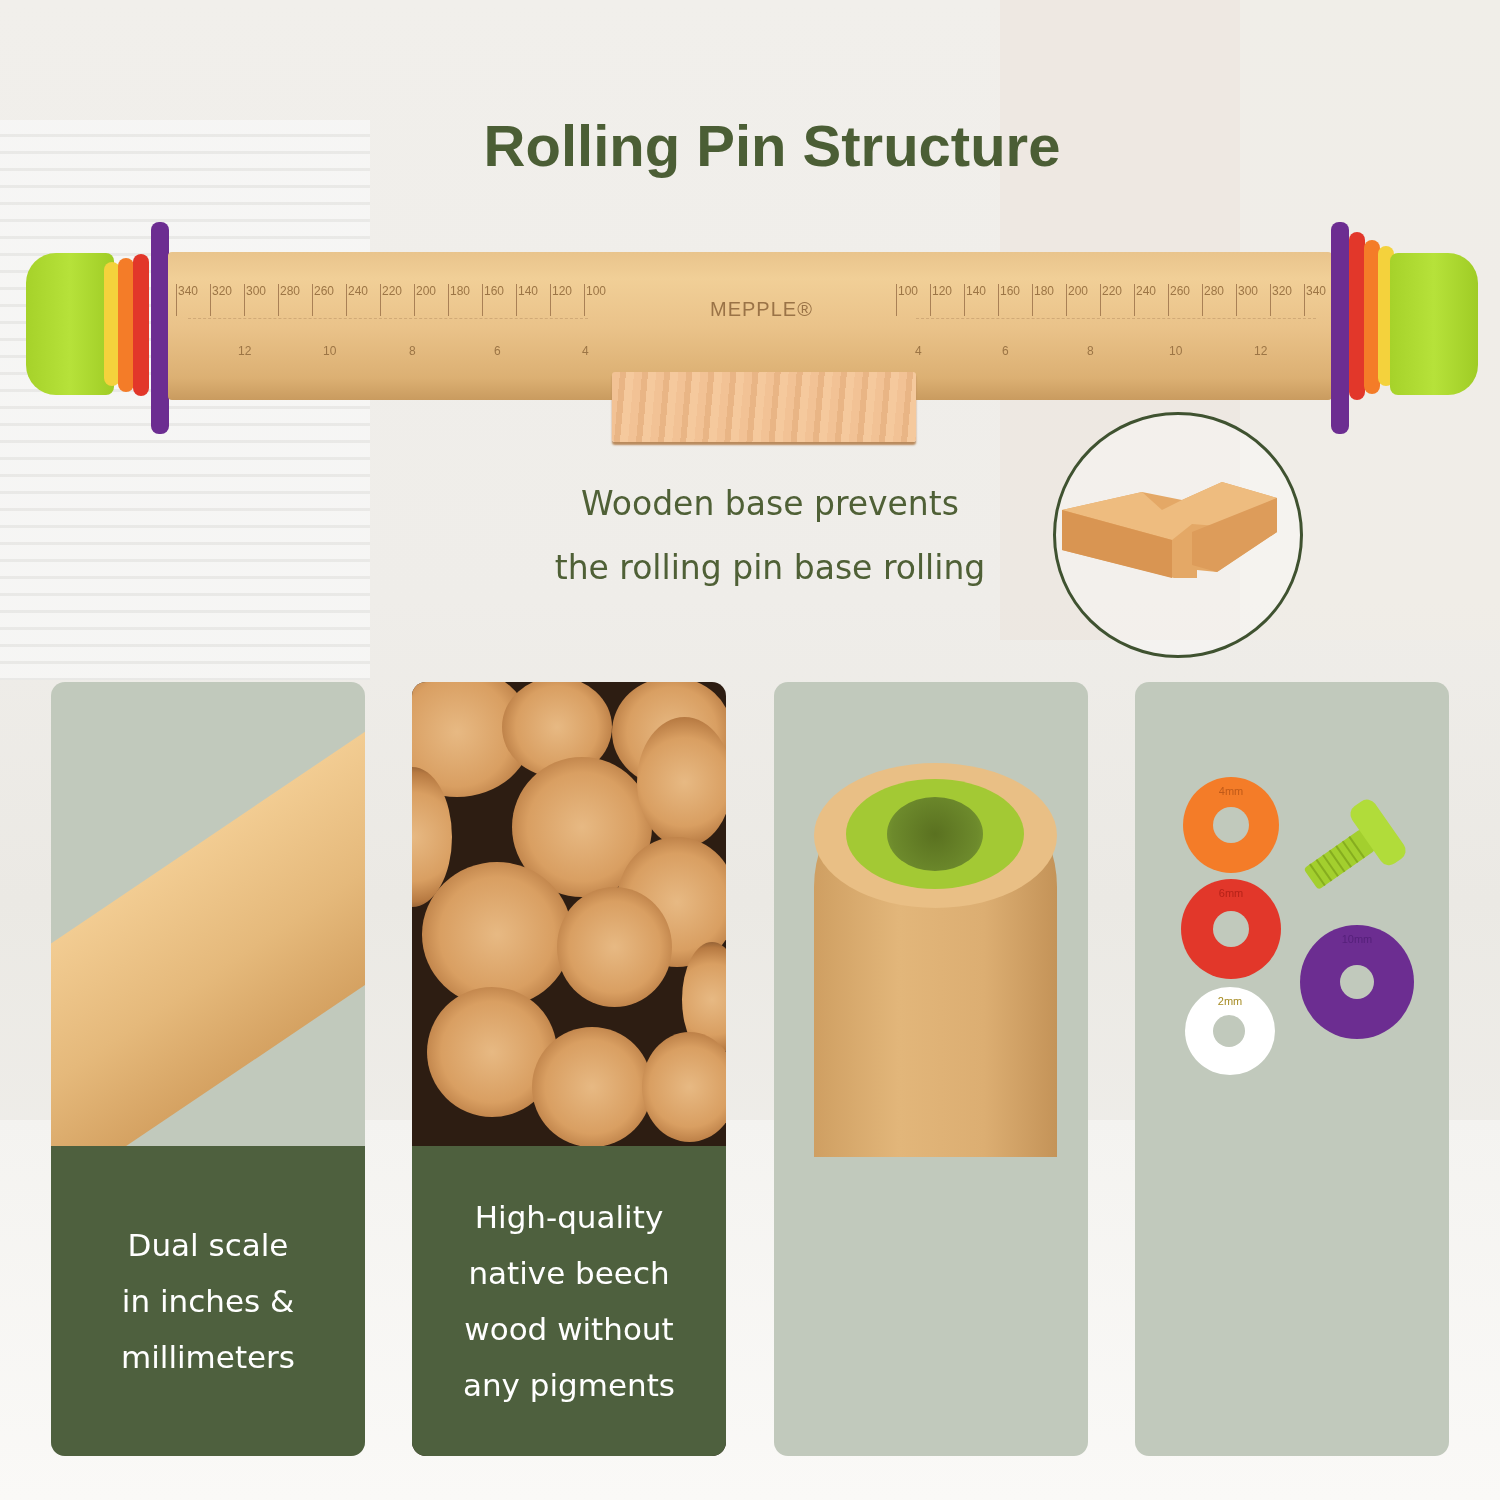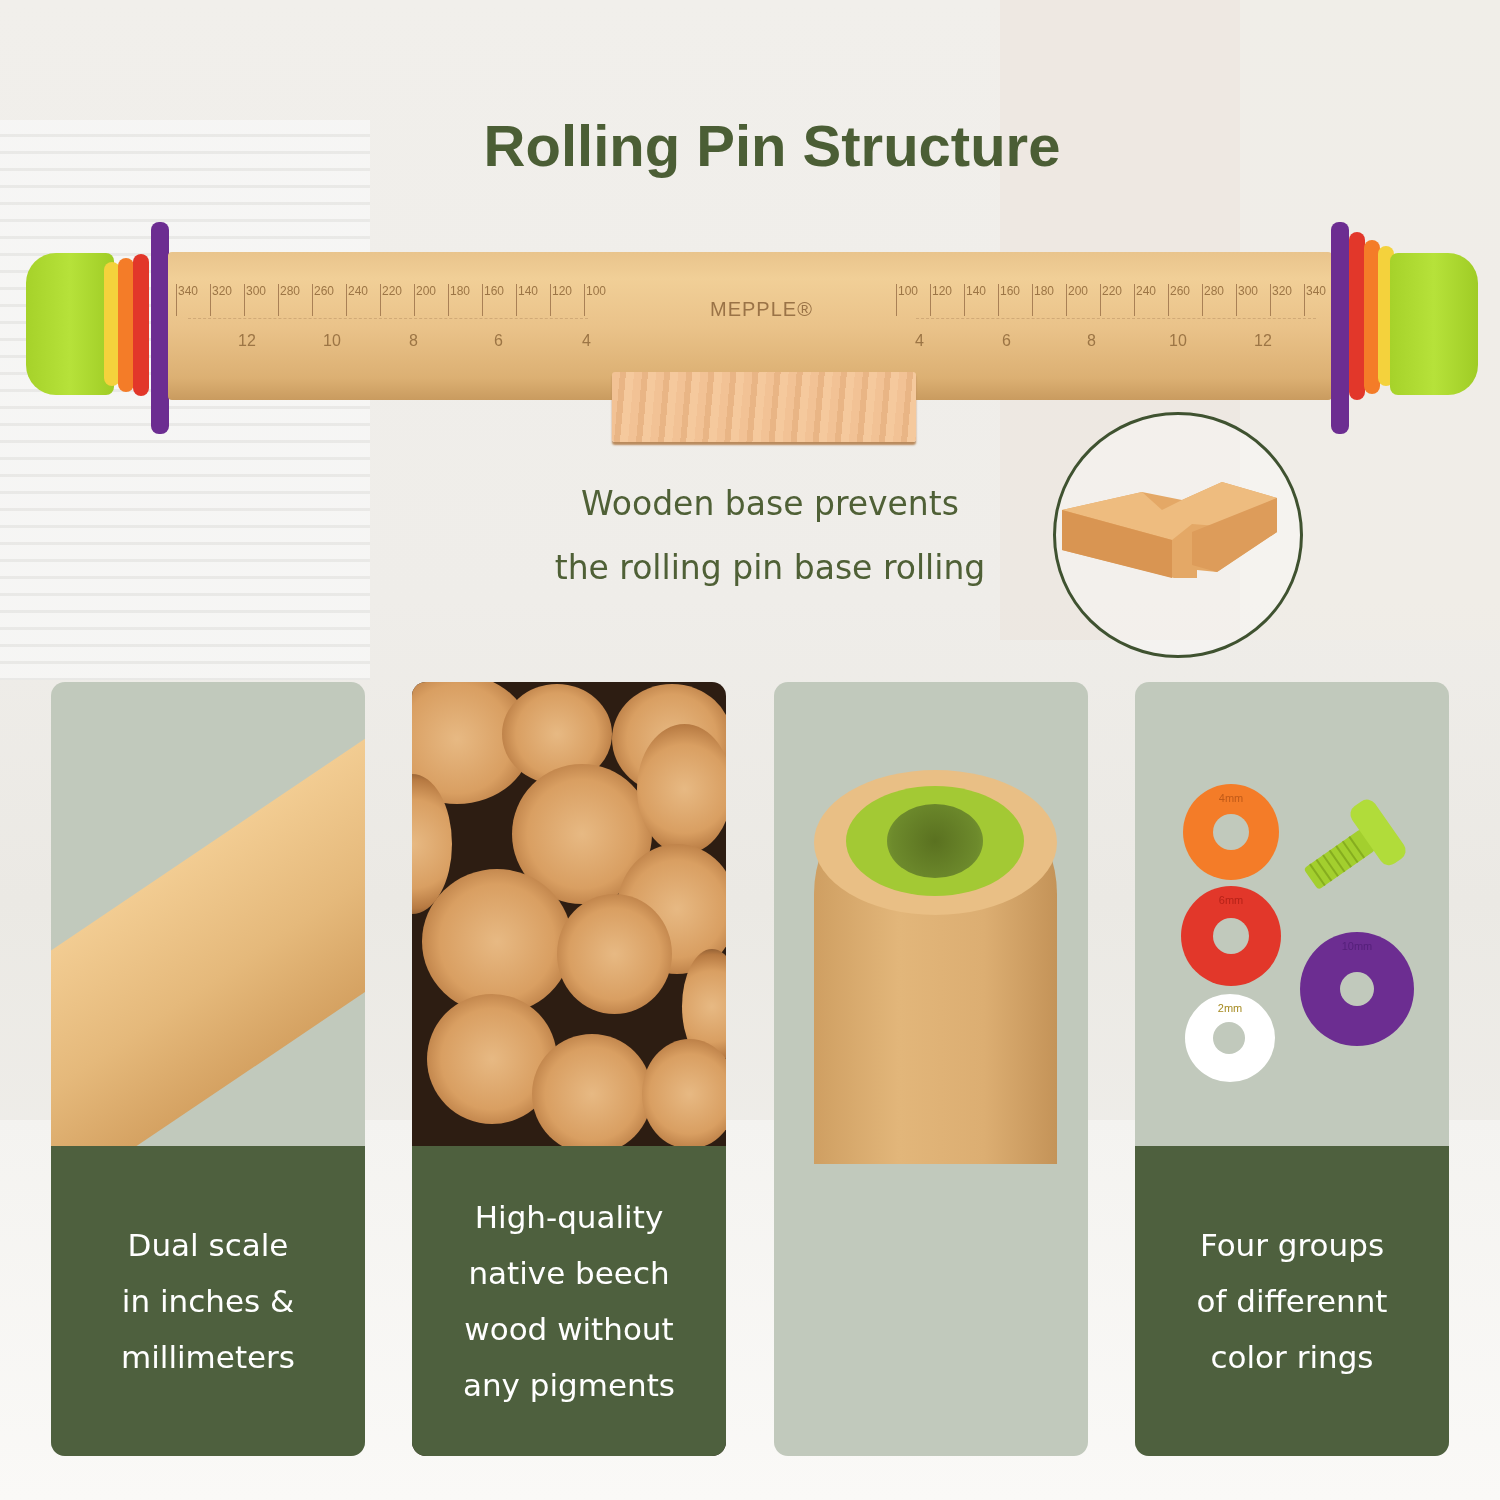--- a/index.html
+++ b/index.html
@@ -12,35 +12,35 @@
   .bg-shelf{position:absolute;left:0;top:1120px;width:1500px;height:380px;background:linear-gradient(180deg,#f4f3f0,#faf9f7)}
   .title{position:absolute;left:0;top:112px;width:1544px;text-align:center;font-family:"Liberation Sans",sans-serif;
     font-weight:bold;font-size:58px;color:#4b5e35;letter-spacing:0px}
 
   
   .pin{position:absolute;left:168px;top:252px;width:1164px;height:148px;border-radius:4px;
     background:linear-gradient(180deg,#e9c48c 0%,#f1cf97 18%,#eac38a 50%,#dcb073 85%,#c99b5f 100%);}
   .scale-row{position:absolute;top:32px;font-family:"Liberation Sans",sans-serif;font-size:12px;color:#9c7545;white-space:nowrap}
   .scale-row span{display:inline-block;width:34px;border-left:1px solid #a98055;padding-left:1px;height:32px;box-sizing:border-box}
   .inch-row{position:absolute;top:66px;height:14px;border-top:1px dashed rgba(160,120,80,.35)}
-  .inch-label{position:absolute;top:80px;font-family:"Liberation Sans",sans-serif;font-size:16px;color:#9c7545}
+  .inch-label{position:absolute;top:92px;font-family:"Liberation Sans",sans-serif;font-size:12px;color:#9c7545}
   .brand{position:absolute;left:542px;top:46px;font-family:"Liberation Sans",sans-serif;font-size:20px;color:#9a7347;letter-spacing:1px}
   .cap{position:absolute;top:253px;width:88px;height:142px;background:linear-gradient(90deg,#a6d22a,#b6e23a 50%,#9fcc25);border-radius:30px 8px 8px 30px}
   .cap.right{border-radius:8px 30px 30px 8px}
   .ring{position:absolute;border-radius:8px}
   .stand{position:absolute;left:612px;top:372px;width:304px;height:70px;border-radius:3px;
     background:repeating-linear-gradient(95deg,#f2c295 0 8px,#e9b585 8px 14px,#f5c99d 14px 22px);box-shadow:0 3px 2px #b98a5c}
 
   .caption{position:absolute;left:520px;width:500px;text-align:center;font-family:"DejaVu Sans",sans-serif;font-size:33px;color:#4f6036}
   .circle{position:absolute;left:1053px;top:412px;width:244px;height:240px;border:3px solid #3f5230;border-radius:50%;background:rgba(255,255,255,.35)}
   .block{position:absolute;left:1062px;top:470px;width:215px;height:110px;}
 
   
   .card{position:absolute;top:682px;width:314px;height:774px;border-radius:14px;overflow:hidden;background:#c1c9bc}
-  .card .photo{position:absolute;left:0;top:12px;width:100%;height:464px}
+  .card .photo{position:absolute;left:0;top:5px;width:100%;height:464px}
   .card .label{position:absolute;left:0;top:464px;width:100%;height:310px;background:#4e603e;display:flex;align-items:center;justify-content:center;
     text-align:center;color:#fff;font-family:"DejaVu Sans",sans-serif;font-size:31px;line-height:56px;white-space:pre-line}
   .diag{position:absolute;left:-90px;top:150px;width:560px;height:210px;transform:rotate(-34deg);transform-origin:center;
     background:linear-gradient(180deg,#f2cc92,#e5b97b 55%,#d5a262)}
   .logs{background:#2d1d12}
   .log{position:absolute;border-radius:50%;background:radial-gradient(circle,#e7b983 0%,#d99f62 55%,#b77a42 80%,#6b4526 100%)}
   .tube{position:absolute;left:40px;top:80px;width:243px;height:390px;border-radius:120px 120px 0 0;
     background:linear-gradient(90deg,#cf9f62,#e2b67a 35%,#dcae72 70%,#c49358)}
   .tube-top{position:absolute;left:40px;top:76px;width:243px;height:145px;border-radius:50%;background:#e9bf85}
   .tube-green{position:absolute;left:72px;top:92px;width:178px;height:110px;border-radius:50%;background:#a3c934}
@@ -163,23 +163,20 @@
     </div>
     <div class="washer" style="left:50px;top:300px;width:90px;height:88px;background:#ffffff">
       <span class="mm" style="color:#a58a20">2mm</span>
       <div class="hole" style="left:28px;top:28px;width:32px;height:32px"></div>
     </div>
     <div class="washer" style="left:165px;top:238px;width:114px;height:114px;background:#6c2d91">
       <span class="mm" style="color:#55207a">10mm</span>
       <div class="hole" style="left:40px;top:40px;width:34px;height:34px"></div>
     </div>
   </div>
-  <div class="label">Four groups
-of differennt
-color rings</div>
 </div>
 
 <svg class="screw" viewBox="0 0 140 110">
   <g transform="rotate(-35 70 55)">
     <rect x="10" y="42" width="70" height="26" rx="4" fill="#a3cf2e"></rect>
     <g stroke="#86ad1f" stroke-width="2">
       <line x1="18" y1="42" x2="18" y2="68"></line>
         <line x1="26" y1="42" x2="26" y2="68"></line>
         <line x1="34" y1="42" x2="34" y2="68"></line>
       <line x1="42" y1="42" x2="42" y2="68"></line>

